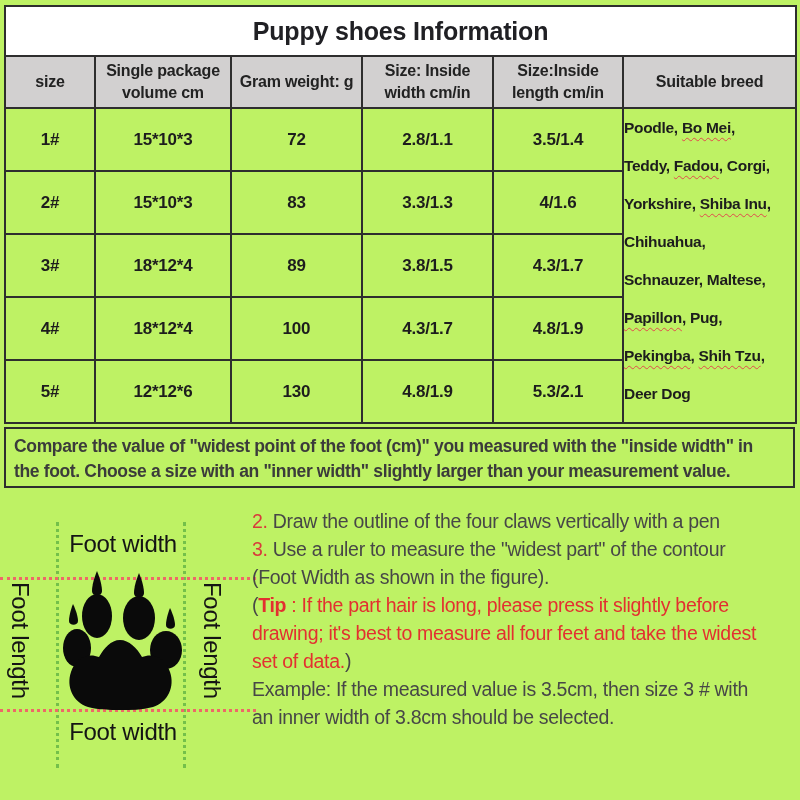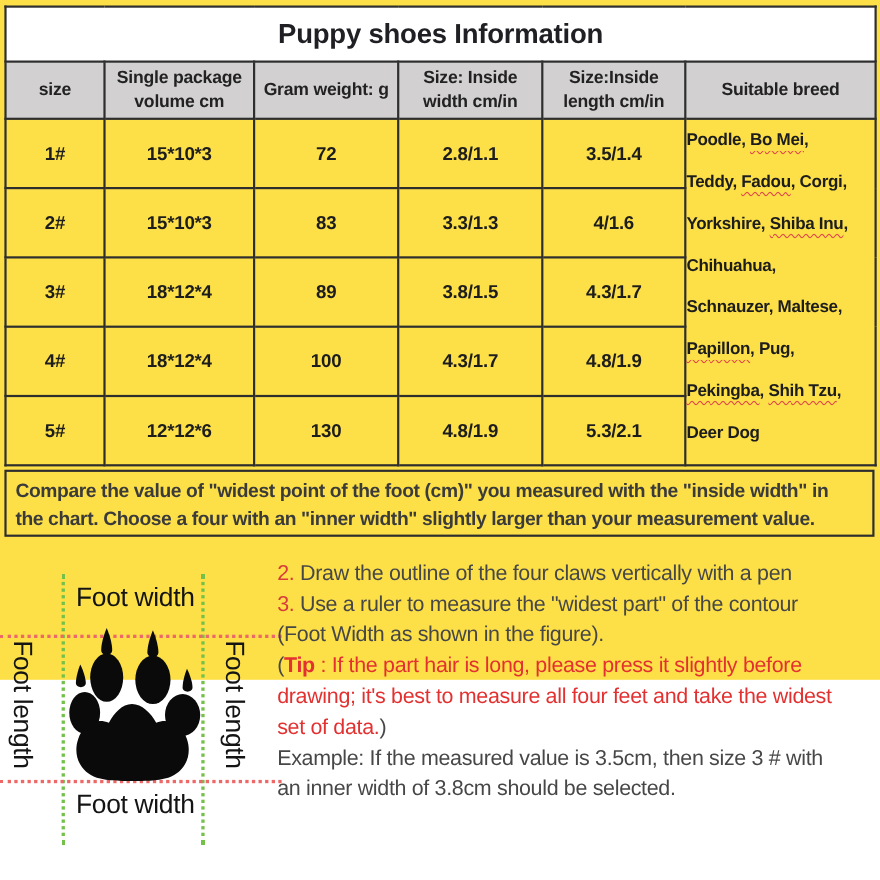--- a/index.html
+++ b/index.html
@@ -1,17 +1,17 @@
 <!DOCTYPE html>
 <html><head>
 <meta charset="utf-8">
 <style>
   html, body { margin:0; padding:0; width:800px; height:800px; overflow:hidden; background:#ffffff; }
   body { font-family:"Liberation Sans", sans-serif; }
-  .page { position:relative; width:800px; height:618px; background:#fde047; }
+  .page { position:relative; width:800px; height:800px; background:#bef264; }
 
   
   table.size-table { position:absolute; left:4px; top:5px; width:791px;
     border-collapse:collapse; table-layout:fixed; }
   table.size-table td, table.size-table th { border:2px solid #2e2e2e; padding:0; }
   .title-cell { height:48px; text-align:center; font-size:25px; font-weight:700;
     color:#202024; background:#ffffff; letter-spacing:-0.2px; }
   th.hdr { height:50px; background:#d2d0d0; font-size:16px; font-weight:700;
     color:#222; text-align:center; line-height:22px; letter-spacing:-0.2px; }
   td.cell { height:61px; text-align:center; font-size:17px; font-weight:700;
@@ -138,21 +138,21 @@
         <tr>
           <td class="cell">5#</td>
           <td class="cell">12*12*6</td>
           <td class="cell">130</td>
           <td class="cell">4.8/1.9</td>
           <td class="cell">5.3/2.1</td>
         </tr>
       </tbody>
   </table>
 
-  <div class="note-box" id="note-box"><span>Compare the value of "widest point of the foot (cm)" you measured with the "inside width" in</span><br><span>the chart. Choose a four with an "inner width" slightly larger than your measurement value.</span></div>
+  <div class="note-box" id="note-box"><span>Compare the value of "widest point of the foot (cm)" you measured with the "inside width" in</span><br><span>the foot. Choose a size with an "inner width" slightly larger than your measurement value.</span></div>
 
   <div class="figure">
     <div class="gline left"></div>
     <div class="gline right"></div>
     <div class="rline top"></div>
     <div class="rline bottom"></div>
 
     <div class="fw top">Foot width</div>
     <div class="fw bottom">Foot width</div>
     <div class="fl left">Foot length</div>

